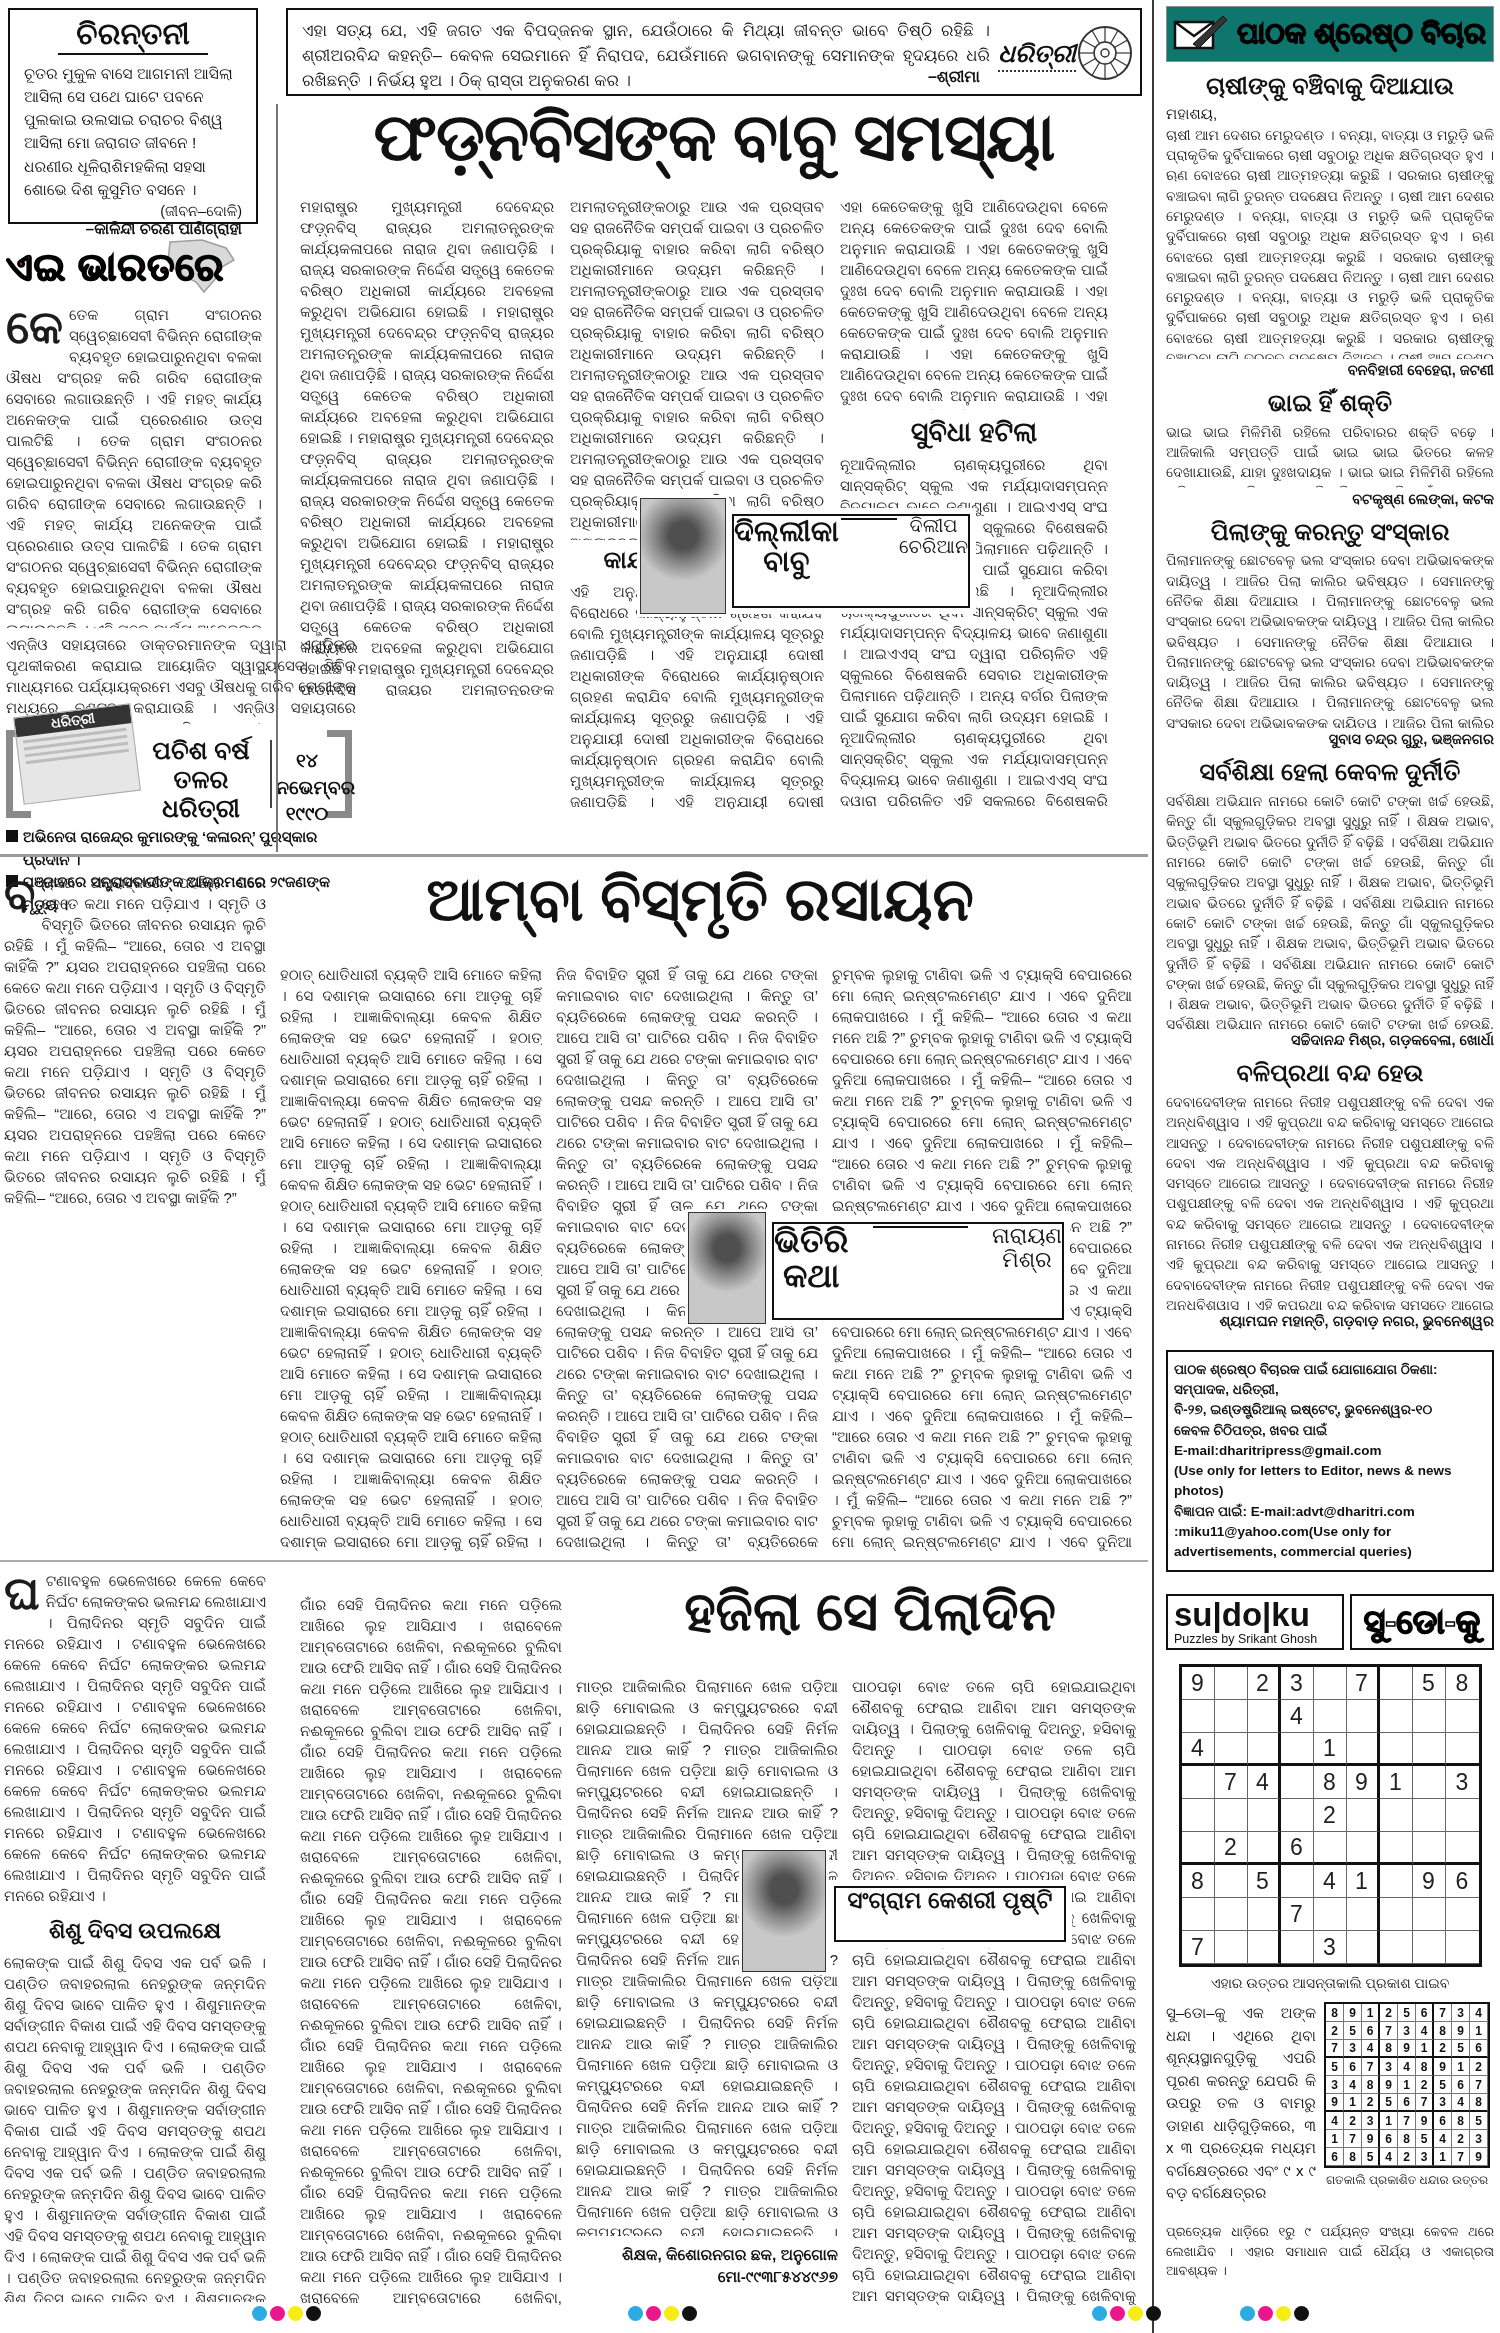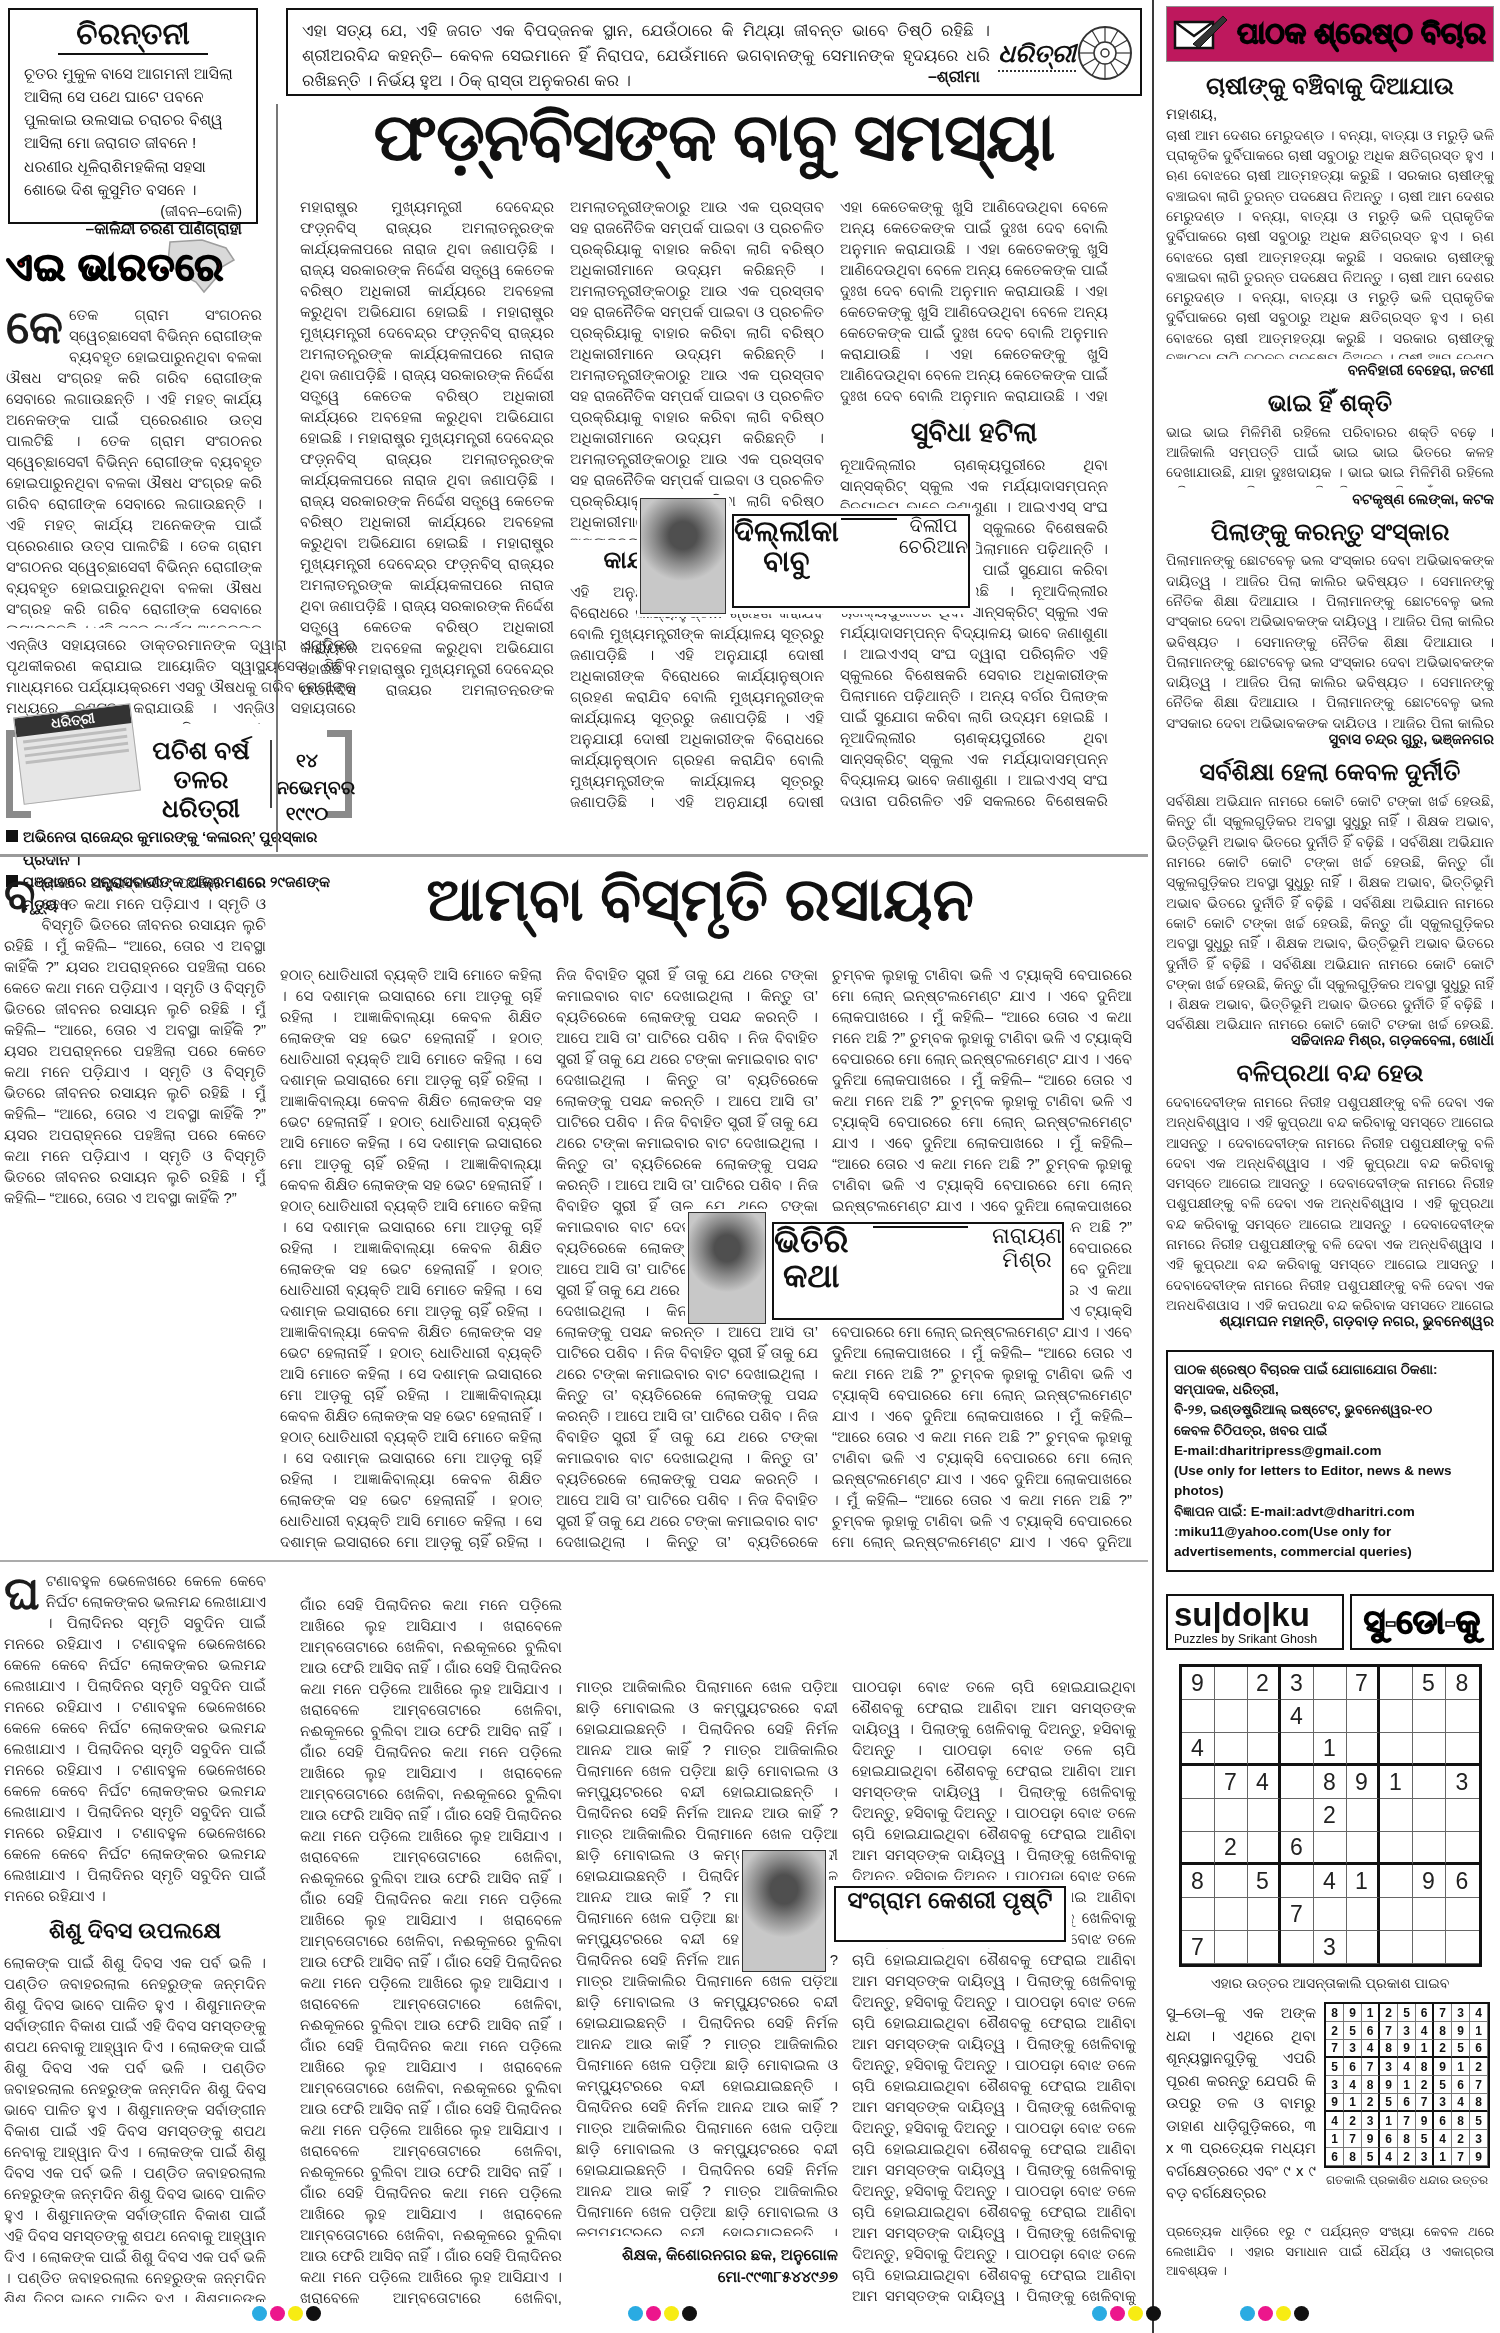--- a/index.html
+++ b/index.html
@@ -58,21 +58,21 @@
   .byline{background:#fff;border:2px solid #111;box-sizing:border-box;text-align:center;
           display:flex;flex-direction:row;justify-content:center;gap:2px;box-shadow:0 0 0 6px #fff;}
   .byline .t1{font-size:29px;font-weight:800;line-height:1.05;}
   .byline .t2{font-size:19px;line-height:1.1;}
   .byline .divline{width:80%;height:1.5px;background:#111;margin:2px auto;}
   
   .endsig{font-size:15.5px;font-weight:bold;text-align:right;line-height:1.4;}
   
   .railrule{left:1152px;top:0;width:2px;height:2333px;background:#3a3a3a;}
   .rail{left:1166px;top:6px;width:328px;}
-  .banner{height:56px;background:#be185d;border:1px solid #8f8f8f;display:flex;align-items:center;gap:8px;padding:4px 6px;box-sizing:border-box;}
+  .banner{height:56px;background:#0f766e;border:1px solid #8f8f8f;display:flex;align-items:center;gap:8px;padding:4px 6px;box-sizing:border-box;}
   .banner-title{font-size:29px;font-weight:800;color:#fff;-webkit-text-stroke:1.4px #000;text-shadow:0 0 1px #000;white-space:nowrap;}
   .let-head{font-size:24px;font-weight:800;text-align:center;margin:10px 0 4px 0;line-height:1.2;}
   .salut{font-size:15px;margin:2px 0;}
   .let-body{overflow:hidden;font-size:14px;line-height:1.45;text-align:justify;color:#1c1c1c;}
   .let-sig{font-size:14.5px;font-weight:bold;text-align:right;margin:3px 0 2px 0;}
   .contact-box{border:2px solid #111;margin-top:20px;padding:8px 6px;}
   .contact-box div{font-size:13.5px;line-height:1.5;}
   .contact-box div:first-child{font-weight:bold;}
   
   .sud-wrap{margin-top:22px;}
@@ -223,20 +223,21 @@
 
   <div class="abs photo" style="left:688px;top:1212px;width:76px;height:110px;"></div>
   <div class="abs byline" style="left:772px;top:1222px;width:292px;height:98px;gap:24px;">
     <div class="t1" style="font-size:33px;">ଭିତିରି କଥା</div>
     <div class="divline"></div>
     <div class="t2" style="font-size:22px;">ନାରାୟଣ ମିଶ୍ର</div>
   </div>
 
   <div class="abs hr2"></div>
 
+  <div class="abs hl3">ହଜିଲା ସେ ପିଲାଦିନ</div>
 
   <div class="abs" style="left:4px;top:1570px;width:262px;">
     <div class="fillcol" style="height:340px;">
       <span class="dropcap">ଘ</span><span>ଟଣାବହୁଳ ଭେଳେଖରେ କେଳେ କେବେ ନିର୍ଘଟ ଲୋକଙ୍କର ଭଲମନ୍ଦ ଲେଖାଯାଏ । ପିଲାଦିନର ସ୍ମୃତି ସବୁଦିନ ପାଇଁ ମନରେ ରହିଯାଏ । ଟଣାବହୁଳ ଭେଳେଖରେ କେଳେ କେବେ ନିର୍ଘଟ ଲୋକଙ୍କର ଭଲମନ୍ଦ ଲେଖାଯାଏ । ପିଲାଦିନର ସ୍ମୃତି ସବୁଦିନ ପାଇଁ ମନରେ ରହିଯାଏ । ଟଣାବହୁଳ ଭେଳେଖରେ କେଳେ କେବେ ନିର୍ଘଟ ଲୋକଙ୍କର ଭଲମନ୍ଦ ଲେଖାଯାଏ । ପିଲାଦିନର ସ୍ମୃତି ସବୁଦିନ ପାଇଁ ମନରେ ରହିଯାଏ । ଟଣାବହୁଳ ଭେଳେଖରେ କେଳେ କେବେ ନିର୍ଘଟ ଲୋକଙ୍କର ଭଲମନ୍ଦ ଲେଖାଯାଏ । ପିଲାଦିନର ସ୍ମୃତି ସବୁଦିନ ପାଇଁ ମନରେ ରହିଯାଏ । ଟଣାବହୁଳ ଭେଳେଖରେ କେଳେ କେବେ ନିର୍ଘଟ ଲୋକଙ୍କର ଭଲମନ୍ଦ ଲେଖାଯାଏ । ପିଲାଦିନର ସ୍ମୃତି ସବୁଦିନ ପାଇଁ ମନରେ ରହିଯାଏ ।</span>
     </div>
     <div class="cd-title">ଶିଶୁ ଦିବସ ଉପଲକ୍ଷେ</div>
     <div class="fillcol" style="height:350px;">ଲୋକଙ୍କ ପାଇଁ ଶିଶୁ ଦିବସ ଏକ ପର୍ବ ଭଳି । ପଣ୍ଡିତ ଜବାହରଲାଲ ନେହରୁଙ୍କ ଜନ୍ମଦିନ ଶିଶୁ ଦିବସ ଭାବେ ପାଳିତ ହୁଏ । ଶିଶୁମାନଙ୍କ ସର୍ବାଙ୍ଗୀନ ବିକାଶ ପାଇଁ ଏହି ଦିବସ ସମସ୍ତଙ୍କୁ ଶପଥ ନେବାକୁ ଆହ୍ୱାନ ଦିଏ । ଲୋକଙ୍କ ପାଇଁ ଶିଶୁ ଦିବସ ଏକ ପର୍ବ ଭଳି । ପଣ୍ଡିତ ଜବାହରଲାଲ ନେହରୁଙ୍କ ଜନ୍ମଦିନ ଶିଶୁ ଦିବସ ଭାବେ ପାଳିତ ହୁଏ । ଶିଶୁମାନଙ୍କ ସର୍ବାଙ୍ଗୀନ ବିକାଶ ପାଇଁ ଏହି ଦିବସ ସମସ୍ତଙ୍କୁ ଶପଥ ନେବାକୁ ଆହ୍ୱାନ ଦିଏ । ଲୋକଙ୍କ ପାଇଁ ଶିଶୁ ଦିବସ ଏକ ପର୍ବ ଭଳି । ପଣ୍ଡିତ ଜବାହରଲାଲ ନେହରୁଙ୍କ ଜନ୍ମଦିନ ଶିଶୁ ଦିବସ ଭାବେ ପାଳିତ ହୁଏ । ଶିଶୁମାନଙ୍କ ସର୍ବାଙ୍ଗୀନ ବିକାଶ ପାଇଁ ଏହି ଦିବସ ସମସ୍ତଙ୍କୁ ଶପଥ ନେବାକୁ ଆହ୍ୱାନ ଦିଏ । ଲୋକଙ୍କ ପାଇଁ ଶିଶୁ ଦିବସ ଏକ ପର୍ବ ଭଳି । ପଣ୍ଡିତ ଜବାହରଲାଲ ନେହରୁଙ୍କ ଜନ୍ମଦିନ ଶିଶୁ ଦିବସ ଭାବେ ପାଳିତ ହୁଏ । ଶିଶୁମାନଙ୍କ ସର୍ବାଙ୍ଗୀନ ବିକାଶ ପାଇଁ ଏହି ଦିବସ ସମସ୍ତଙ୍କୁ ଶପଥ ନେବାକୁ ଆହ୍ୱାନ ଦିଏ । ଲୋକଙ୍କ ପାଇଁ ଶିଶୁ ଦିବସ ଏକ ପର୍ବ ଭଳି । ପଣ୍ଡିତ ଜବାହରଲାଲ ନେହରୁଙ୍କ ଜନ୍ମଦିନ ଶିଶୁ ଦିବସ ଭାବେ ପାଳିତ ହୁଏ । ଶିଶୁମାନଙ୍କ ସର୍ବାଙ୍ଗୀନ ବିକାଶ ପାଇଁ ଏହି ଦିବସ ସମସ୍ତଙ୍କୁ ଶପଥ ନେବାକୁ ଆହ୍ୱାନ ଦିଏ । ଲୋକଙ୍କ ପାଇଁ ଶିଶୁ ଦିବସ ଏକ ପର୍ବ ଭଳି । ପଣ୍ଡିତ ଜବାହରଲାଲ ନେହରୁଙ୍କ ଜନ୍ମଦିନ ଶିଶୁ ଦିବସ ଭାବେ ପାଳିତ ହୁଏ । ଶିଶୁମାନଙ୍କ ସର୍ବାଙ୍ଗୀନ ବିକାଶ ପାଇଁ ଏହି ଦିବସ ସମସ୍ତଙ୍କୁ ଶପଥ ନେବାକୁ ଆହ୍ୱାନ ଦିଏ । ଲୋକଙ୍କ ପାଇଁ ଶିଶୁ ଦିବସ ଏକ ପର୍ବ ଭଳି । ପଣ୍ଡିତ ଜବାହରଲାଲ ନେହରୁଙ୍କ ଜନ୍ମଦିନ ଶିଶୁ ଦିବସ ଭାବେ ପାଳିତ ହୁଏ । ଶିଶୁମାନଙ୍କ ସର୍ବାଙ୍ଗୀନ ବିକାଶ ପାଇଁ ଏହି ଦିବସ ସମସ୍ତଙ୍କୁ ଶପଥ ନେବାକୁ ଆହ୍ୱାନ ଦିଏ । ଲୋକଙ୍କ ପାଇଁ ଶିଶୁ ଦିବସ ଏକ ପର୍ବ ଭଳି । ପଣ୍ଡିତ ଜବାହରଲାଲ ନେହରୁଙ୍କ ଜନ୍ମଦିନ ଶିଶୁ ଦିବସ ଭାବେ ପାଳିତ ହୁଏ । ଶିଶୁମାନଙ୍କ ସର୍ବାଙ୍ଗୀନ ବିକାଶ ପାଇଁ ଏହି ଦିବସ ସମସ୍ତଙ୍କୁ ଶପଥ ନେବାକୁ ଆହ୍ୱାନ ଦିଏ ।</div>
   </div>
 
   <div class="abs fillcol" style="left:300px;top:1594px;width:262px;height:712px;">ଗାଁର ସେହି ପିଲାଦିନର କଥା ମନେ ପଡ଼ିଲେ ଆଖିରେ ଲୁହ ଆସିଯାଏ । ଖରାବେଳେ ଆମ୍ବତୋଟାରେ ଖେଳିବା, ନଈକୂଳରେ ବୁଲିବା ଆଉ ଫେରି ଆସିବ ନାହିଁ । ଗାଁର ସେହି ପିଲାଦିନର କଥା ମନେ ପଡ଼ିଲେ ଆଖିରେ ଲୁହ ଆସିଯାଏ । ଖରାବେଳେ ଆମ୍ବତୋଟାରେ ଖେଳିବା, ନଈକୂଳରେ ବୁଲିବା ଆଉ ଫେରି ଆସିବ ନାହିଁ । ଗାଁର ସେହି ପିଲାଦିନର କଥା ମନେ ପଡ଼ିଲେ ଆଖିରେ ଲୁହ ଆସିଯାଏ । ଖରାବେଳେ ଆମ୍ବତୋଟାରେ ଖେଳିବା, ନଈକୂଳରେ ବୁଲିବା ଆଉ ଫେରି ଆସିବ ନାହିଁ । ଗାଁର ସେହି ପିଲାଦିନର କଥା ମନେ ପଡ଼ିଲେ ଆଖିରେ ଲୁହ ଆସିଯାଏ । ଖରାବେଳେ ଆମ୍ବତୋଟାରେ ଖେଳିବା, ନଈକୂଳରେ ବୁଲିବା ଆଉ ଫେରି ଆସିବ ନାହିଁ । ଗାଁର ସେହି ପିଲାଦିନର କଥା ମନେ ପଡ଼ିଲେ ଆଖିରେ ଲୁହ ଆସିଯାଏ । ଖରାବେଳେ ଆମ୍ବତୋଟାରେ ଖେଳିବା, ନଈକୂଳରେ ବୁଲିବା ଆଉ ଫେରି ଆସିବ ନାହିଁ । ଗାଁର ସେହି ପିଲାଦିନର କଥା ମନେ ପଡ଼ିଲେ ଆଖିରେ ଲୁହ ଆସିଯାଏ । ଖରାବେଳେ ଆମ୍ବତୋଟାରେ ଖେଳିବା, ନଈକୂଳରେ ବୁଲିବା ଆଉ ଫେରି ଆସିବ ନାହିଁ । ଗାଁର ସେହି ପିଲାଦିନର କଥା ମନେ ପଡ଼ିଲେ ଆଖିରେ ଲୁହ ଆସିଯାଏ । ଖରାବେଳେ ଆମ୍ବତୋଟାରେ ଖେଳିବା, ନଈକୂଳରେ ବୁଲିବା ଆଉ ଫେରି ଆସିବ ନାହିଁ । ଗାଁର ସେହି ପିଲାଦିନର କଥା ମନେ ପଡ଼ିଲେ ଆଖିରେ ଲୁହ ଆସିଯାଏ । ଖରାବେଳେ ଆମ୍ବତୋଟାରେ ଖେଳିବା, ନଈକୂଳରେ ବୁଲିବା ଆଉ ଫେରି ଆସିବ ନାହିଁ । ଗାଁର ସେହି ପିଲାଦିନର କଥା ମନେ ପଡ଼ିଲେ ଆଖିରେ ଲୁହ ଆସିଯାଏ । ଖରାବେଳେ ଆମ୍ବତୋଟାରେ ଖେଳିବା, ନଈକୂଳରେ ବୁଲିବା ଆଉ ଫେରି ଆସିବ ନାହିଁ । ଗାଁର ସେହି ପିଲାଦିନର କଥା ମନେ ପଡ଼ିଲେ ଆଖିରେ ଲୁହ ଆସିଯାଏ । ଖରାବେଳେ ଆମ୍ବତୋଟାରେ ଖେଳିବା, ନଈକୂଳରେ ବୁଲିବା ଆଉ ଫେରି ଆସିବ ନାହିଁ । ଗାଁର ସେହି ପିଲାଦିନର କଥା ମନେ ପଡ଼ିଲେ ଆଖିରେ ଲୁହ ଆସିଯାଏ । ଖରାବେଳେ ଆମ୍ବତୋଟାରେ ଖେଳିବା, ନଈକୂଳରେ ବୁଲିବା ଆଉ ଫେରି ଆସିବ ନାହିଁ । ଗାଁର ସେହି ପିଲାଦିନର କଥା ମନେ ପଡ଼ିଲେ ଆଖିରେ ଲୁହ ଆସିଯାଏ । ଖରାବେଳେ ଆମ୍ବତୋଟାରେ ଖେଳିବା, ନଈକୂଳରେ ବୁଲିବା ଆଉ ଫେରି ଆସିବ ନାହିଁ । ଗାଁର ସେହି ପିଲାଦିନର କଥା ମନେ ପଡ଼ିଲେ ଆଖିରେ ଲୁହ ଆସିଯାଏ । ଖରାବେଳେ ଆମ୍ବତୋଟାରେ ଖେଳିବା, ନଈକୂଳରେ ବୁଲିବା ଆଉ ଫେରି ଆସିବ ନାହିଁ । ଗାଁର ସେହି ପିଲାଦିନର କଥା ମନେ ପଡ଼ିଲେ ଆଖିରେ ଲୁହ ଆସିଯାଏ । ଖରାବେଳେ ଆମ୍ବତୋଟାରେ ଖେଳିବା, ନଈକୂଳରେ ବୁଲିବା ଆଉ ଫେରି ଆସିବ ନାହିଁ । ଗାଁର ସେହି ପିଲାଦିନର କଥା ମନେ ପଡ଼ିଲେ ଆଖିରେ ଲୁହ ଆସିଯାଏ । ଖରାବେଳେ ଆମ୍ବତୋଟାରେ ଖେଳିବା, ନଈକୂଳରେ ବୁଲିବା ଆଉ ଫେରି ଆସିବ ନାହିଁ । ଗାଁର ସେହି ପିଲାଦିନର କଥା ମନେ ପଡ଼ିଲେ ଆଖିରେ ଲୁହ ଆସିଯାଏ । ଖରାବେଳେ ଆମ୍ବତୋଟାରେ ଖେଳିବା, ନଈକୂଳରେ ବୁଲିବା ଆଉ ଫେରି ଆସିବ ନାହିଁ । ଗାଁର ସେହି ପିଲାଦିନର କଥା ମନେ ପଡ଼ିଲେ ଆଖିରେ ଲୁହ ଆସିଯାଏ । ଖରାବେଳେ ଆମ୍ବତୋଟାରେ ଖେଳିବା, ନଈକୂଳରେ ବୁଲିବା ଆଉ ଫେରି ଆସିବ ନାହିଁ । ଗାଁର ସେହି ପିଲାଦିନର କଥା ମନେ ପଡ଼ିଲେ ଆଖିରେ ଲୁହ ଆସିଯାଏ । ଖରାବେଳେ ଆମ୍ବତୋଟାରେ ଖେଳିବା, ନଈକୂଳରେ ବୁଲିବା ଆଉ ଫେରି ଆସିବ ନାହିଁ । ଗାଁର ସେହି ପିଲାଦିନର କଥା ମନେ ପଡ଼ିଲେ ଆଖିରେ ଲୁହ ଆସିଯାଏ । ଖରାବେଳେ ଆମ୍ବତୋଟାରେ ଖେଳିବା, ନଈକୂଳରେ ବୁଲିବା ଆଉ ଫେରି ଆସିବ ନାହିଁ । ଗାଁର ସେହି ପିଲାଦିନର କଥା ମନେ ପଡ଼ିଲେ ଆଖିରେ ଲୁହ ଆସିଯାଏ । ଖରାବେଳେ ଆମ୍ବତୋଟାରେ ଖେଳିବା, ନଈକୂଳରେ ବୁଲିବା ଆଉ ଫେରି ଆସିବ ନାହିଁ । ଗାଁର ସେହି ପିଲାଦିନର କଥା ମନେ ପଡ଼ିଲେ ଆଖିରେ ଲୁହ ଆସିଯାଏ । ଖରାବେଳେ ଆମ୍ବତୋଟାରେ ଖେଳିବା, ନଈକୂଳରେ ବୁଲିବା ଆଉ ଫେରି ଆସିବ ନାହିଁ । ଗାଁର ସେହି ପିଲାଦିନର କଥା ମନେ ପଡ଼ିଲେ ଆଖିରେ ଲୁହ ଆସିଯାଏ । ଖରାବେଳେ ଆମ୍ବତୋଟାରେ ଖେଳିବା, ନଈକୂଳରେ ବୁଲିବା ଆଉ ଫେରି ଆସିବ ନାହିଁ ।</div>

